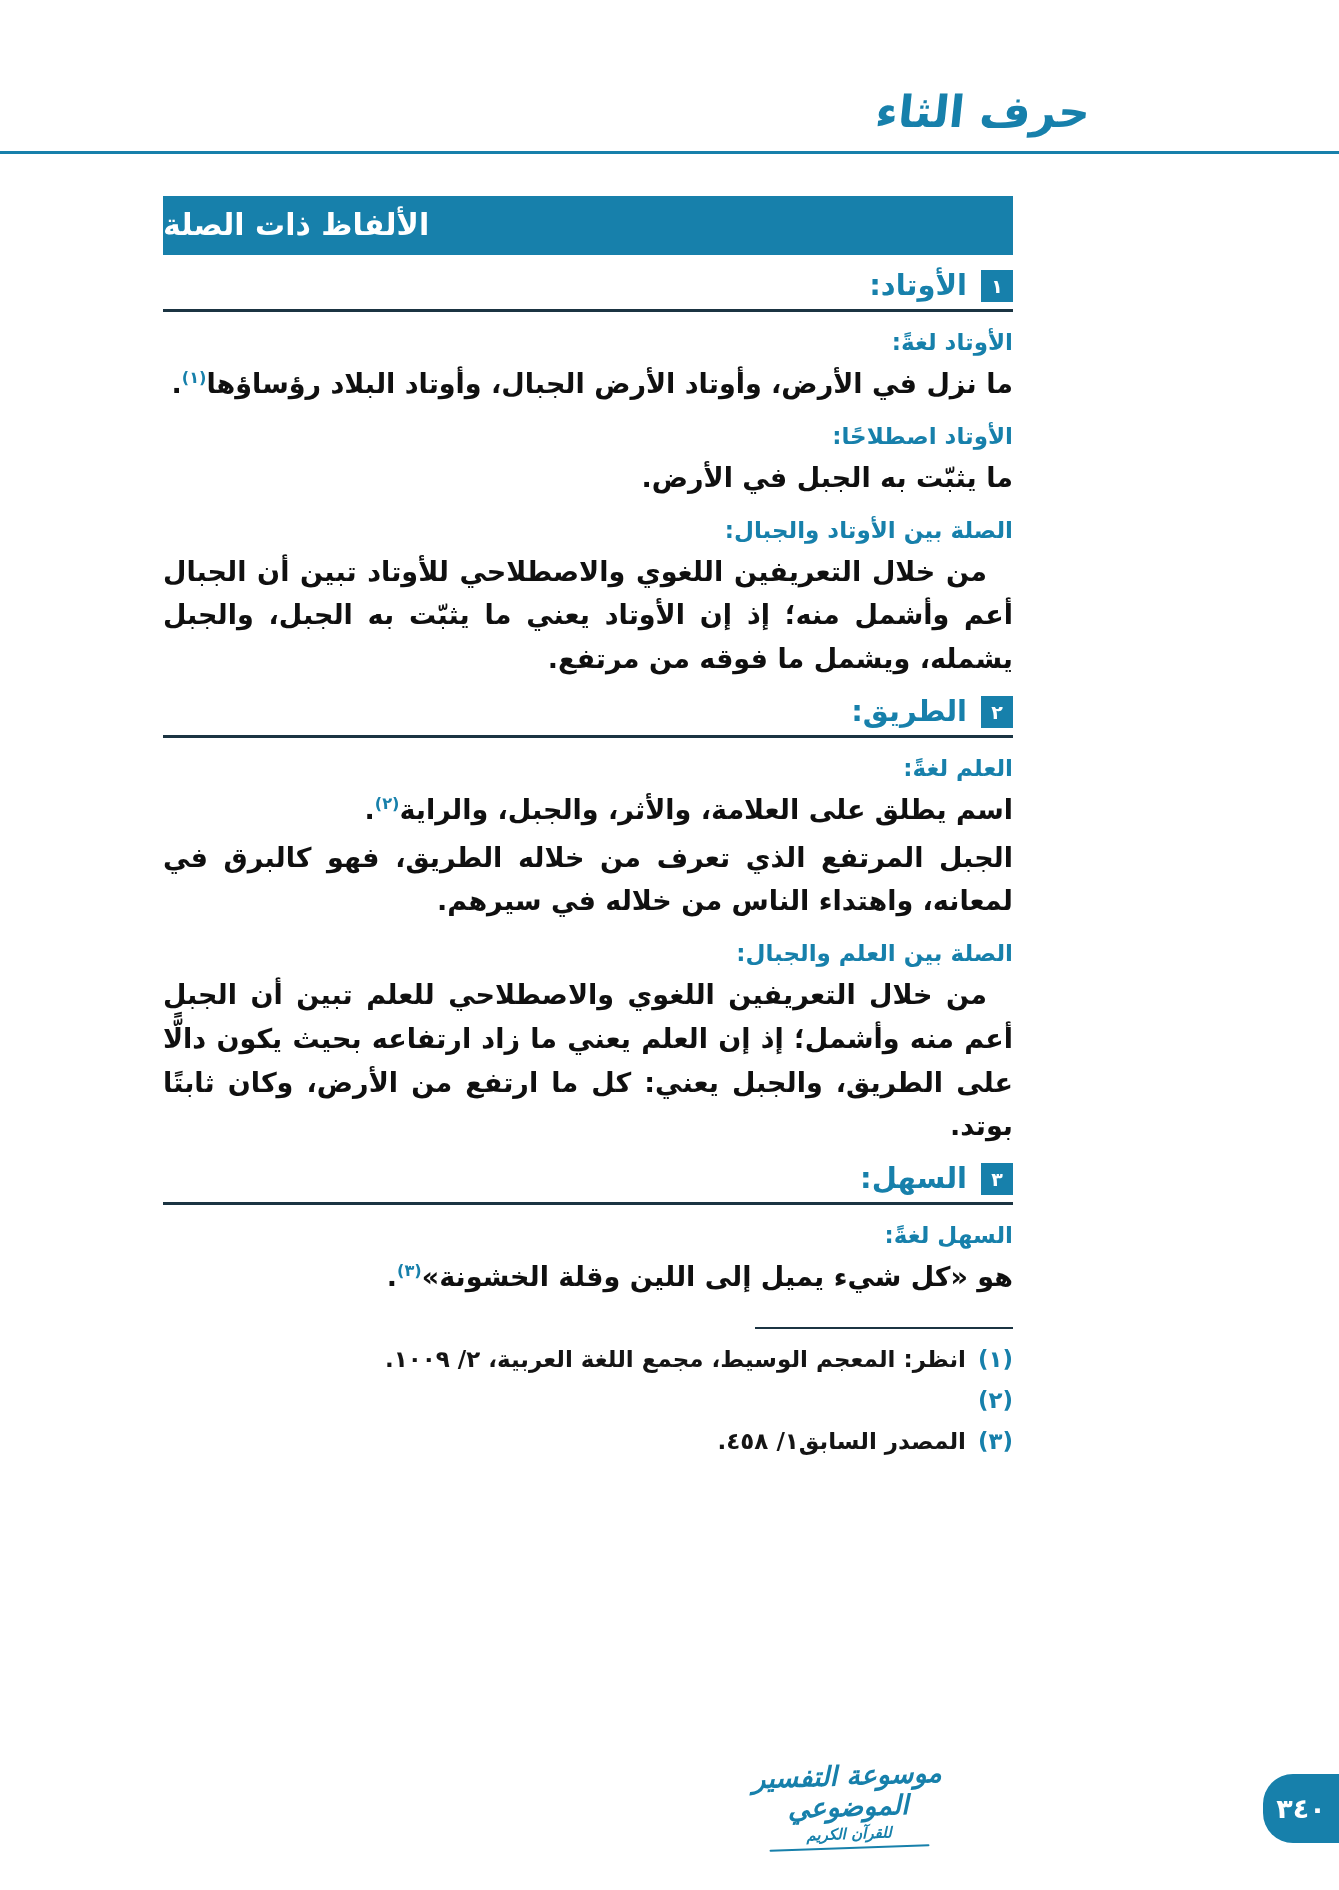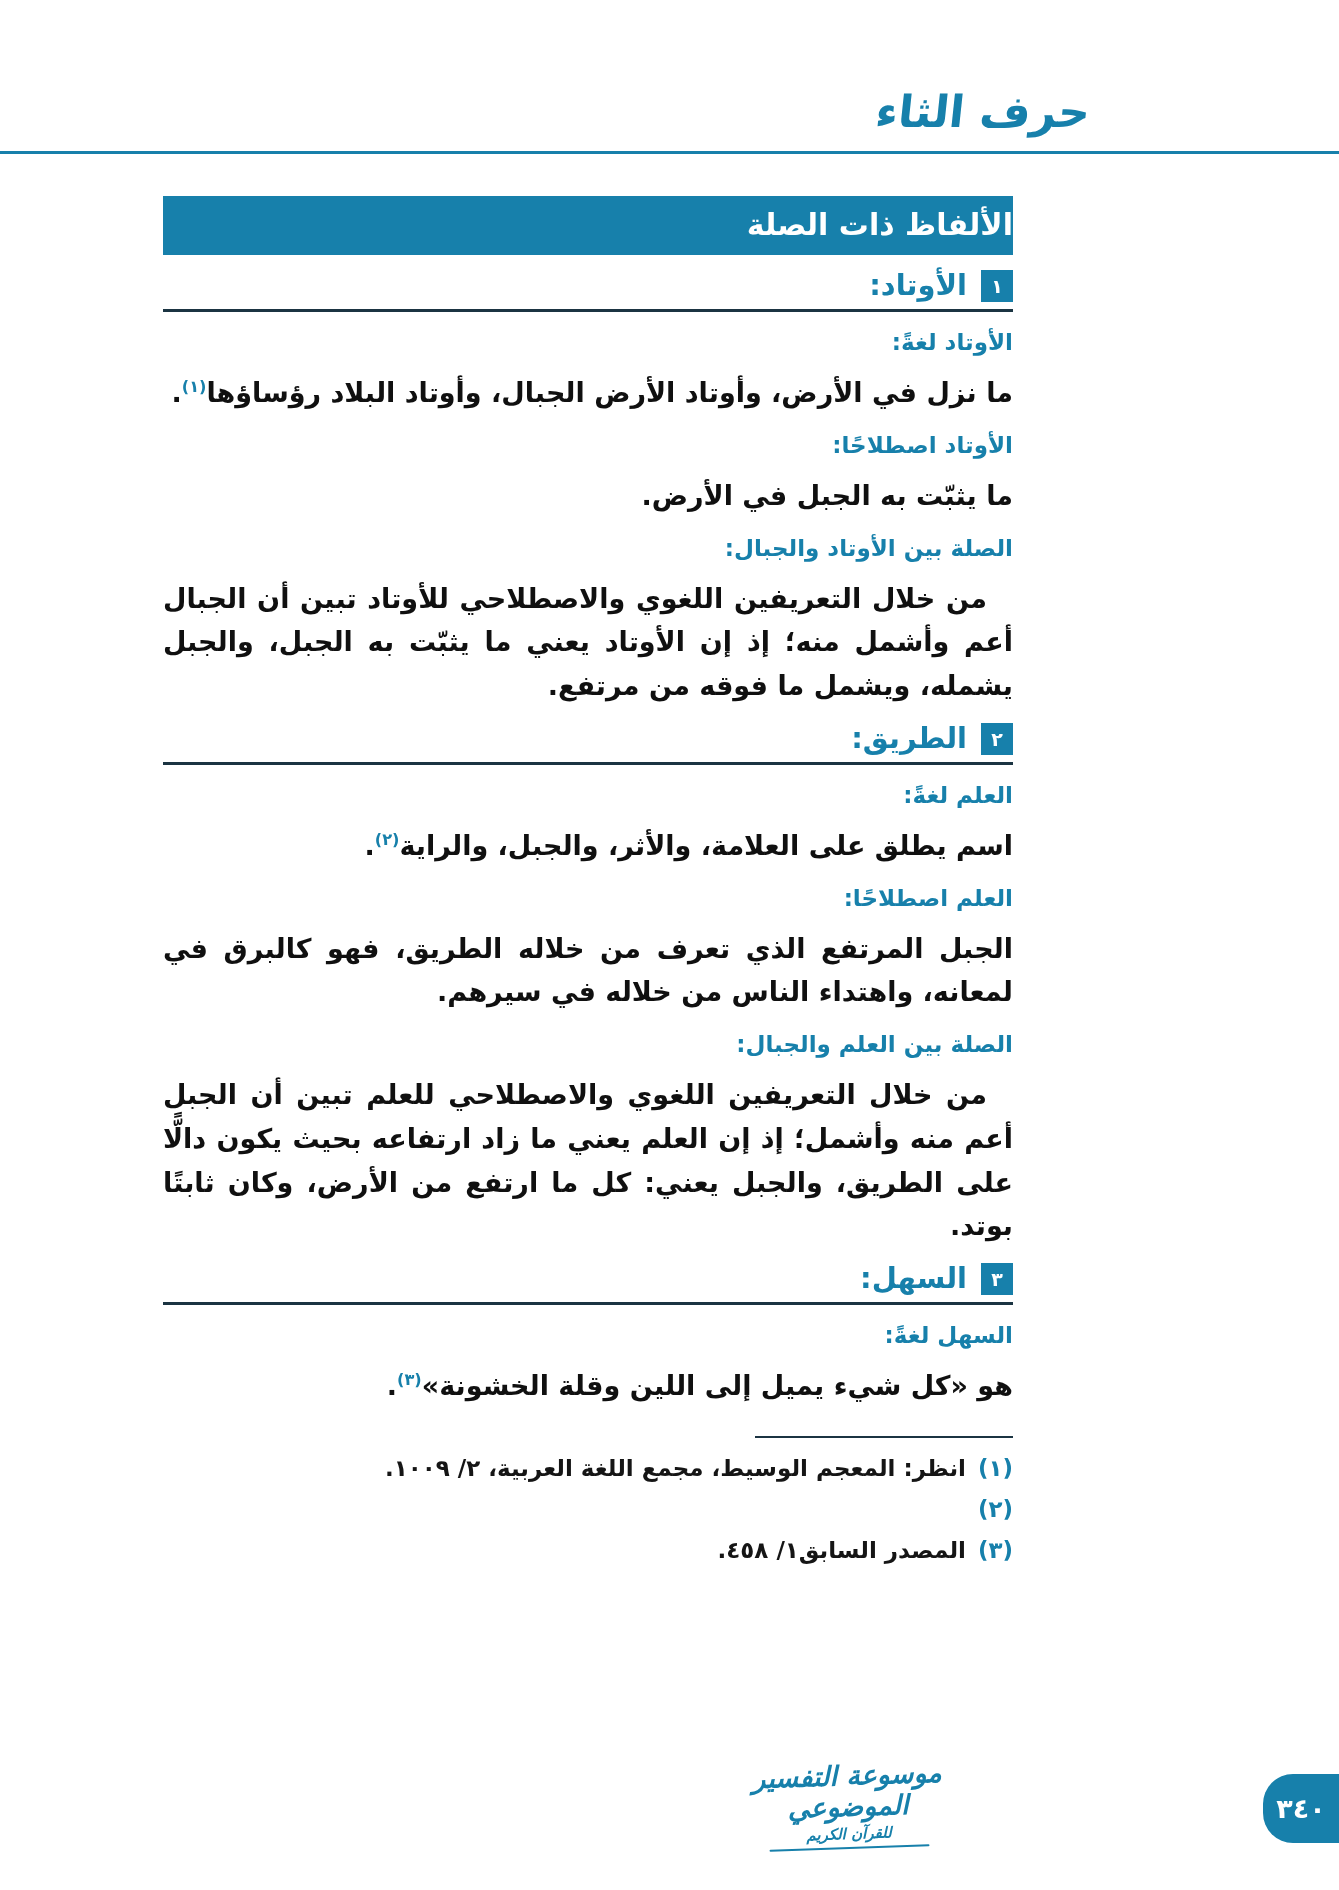--- a/index.html
+++ b/index.html
@@ -16,37 +16,37 @@
   .running-head{
     position:absolute;top:86px;right:249px;
     font-size:44px;font-weight:bold;color:var(--accent);
     transform:skewX(-6deg);white-space:nowrap;
   }
   .head-rule{position:absolute;top:151px;left:0;width:100%;height:3px;background:var(--accent);}
 
   .content{position:absolute;top:196px;left:163px;width:850px;}
 
   .banner{
-    background:var(--accent);color:#ffffff;text-align:right;
+    background:var(--accent);color:#ffffff;text-align:left;
     font-size:30px;font-weight:bold;padding:11px 0 13px;
   }
 
   .section-head{display:flex;align-items:center;gap:14px;margin-top:15px;}
   .badge{
     width:32px;height:32px;background:var(--accent);color:#fff;
     font-size:19px;font-weight:bold;display:flex;align-items:center;justify-content:center;
     flex:0 0 auto;
   }
   .section-title{color:var(--accent);font-size:29px;font-weight:bold;line-height:1.1;}
   .section-rule{height:3px;background:var(--rule);margin-top:7px;}
 
   .sub{color:var(--accent);font-size:23px;font-weight:bold;margin:15px 0 2px;line-height:1.35;}
   .body-p{
     color:var(--text);font-size:27px;font-weight:bold;
-    line-height:1.62;text-align:justify;margin:13px 0 2px;
+    line-height:1.62;text-align:justify;margin:4px 0 2px;
   }
   .body-p.indent{text-indent:26px;}
   .fn-marker{color:var(--accent);font-size:0.6em;vertical-align:super;font-weight:bold;}
 
   .footnotes{margin-top:28px;}
   .fn-sep{width:258px;height:2px;background:var(--rule);margin-bottom:10px;}
   .fn-line{display:flex;gap:12px;color:#151515;font-size:23px;font-weight:bold;line-height:1.78;}
   .fn-num{color:var(--accent);flex:0 0 auto;}
 
   .footer-logo{
@@ -93,21 +93,20 @@
 
     <div class="section-head">
       <span class="badge">٢</span>
       <span class="section-title">الطريق:</span>
     </div>
     <div class="section-rule"></div>
 
     <div class="sub">العلم لغةً:</div>
     <p class="body-p"><span>اسم يطلق على العلامة، والأثر، والجبل، والراية</span><sup class="fn-marker">(٢)</sup><span>.</span></p>
 
-    <div class="sub">العلم اصطلاحًا:</div>
     <p class="body-p">الجبل المرتفع الذي تعرف من خلاله الطريق، فهو كالبرق في لمعانه، واهتداء الناس من خلاله في سيرهم.</p>
 
     <div class="sub">الصلة بين العلم والجبال:</div>
     <p class="body-p indent">من خلال التعريفين اللغوي والاصطلاحي للعلم تبين أن الجبل أعم منه وأشمل؛ إذ إن العلم يعني ما زاد ارتفاعه بحيث يكون دالًّا على الطريق، والجبل يعني: كل ما ارتفع من الأرض، وكان ثابتًا بوتد.</p>
 
     <div class="section-head">
       <span class="badge">٣</span>
       <span class="section-title">السهل:</span>
     </div>
     <div class="section-rule"></div>

